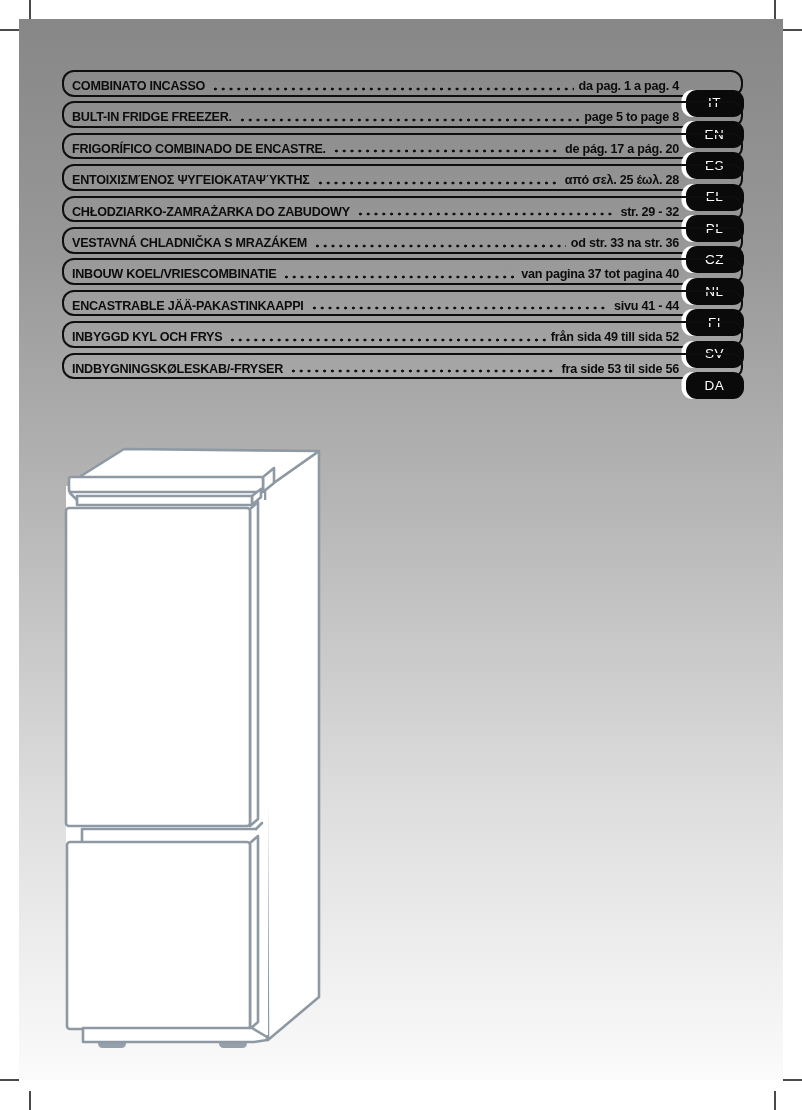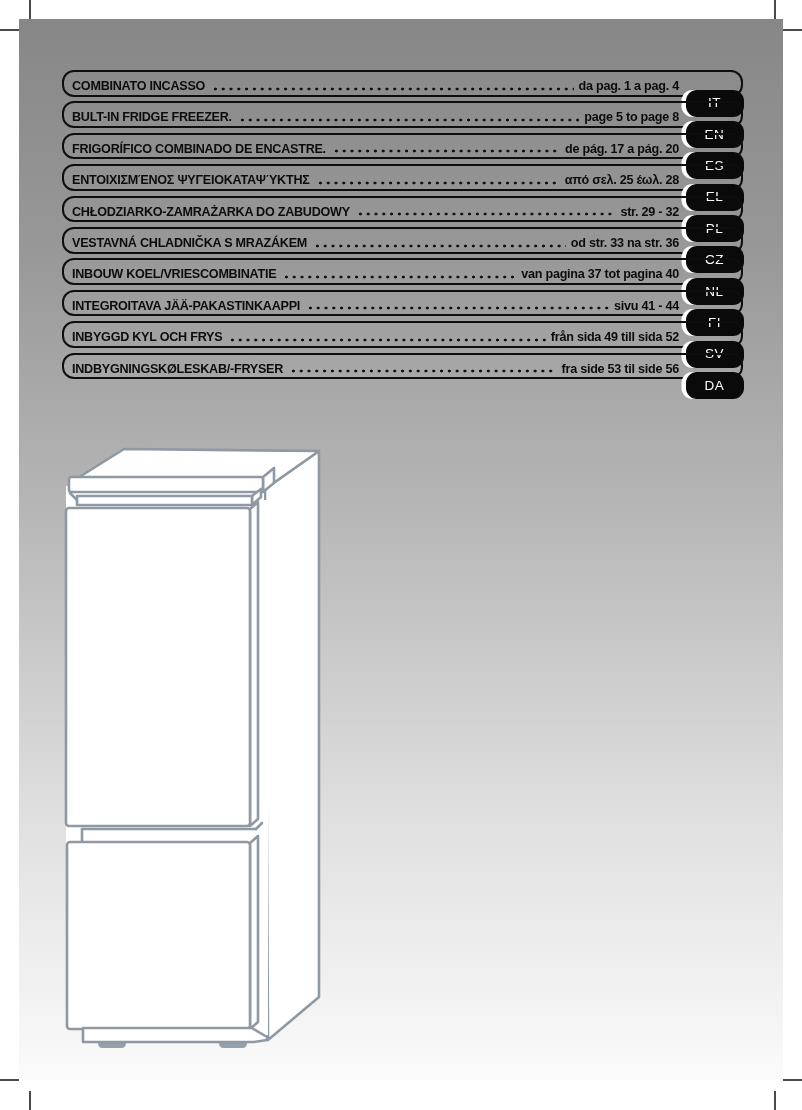--- a/index.html
+++ b/index.html
@@ -106,21 +106,21 @@
   </div>
 
   <div class="row">
     <span class="title">INBOUW KOEL/VRIESCOMBINATIE</span>
     <span class="leader"></span>
     <span class="pages">van pagina 37 tot pagina 40</span>
     <span class="code">NL</span>
   </div>
 
   <div class="row">
-    <span class="title">INTEGROITAVA JÄÄ-PAKASTINKAAPPI</span>
+    <span class="title">ENCASTRABLE JÄÄ-PAKASTINKAAPPI</span>
     <span class="leader"></span>
     <span class="pages">sivu 41 - 44</span>
     <span class="code">FI</span>
   </div>
 
 
   <div class="row">
     <span class="title">INBYGGD KYL OCH FRYS</span>
     <span class="leader"></span>
     <span class="pages">från sida 49 till sida 52</span>

